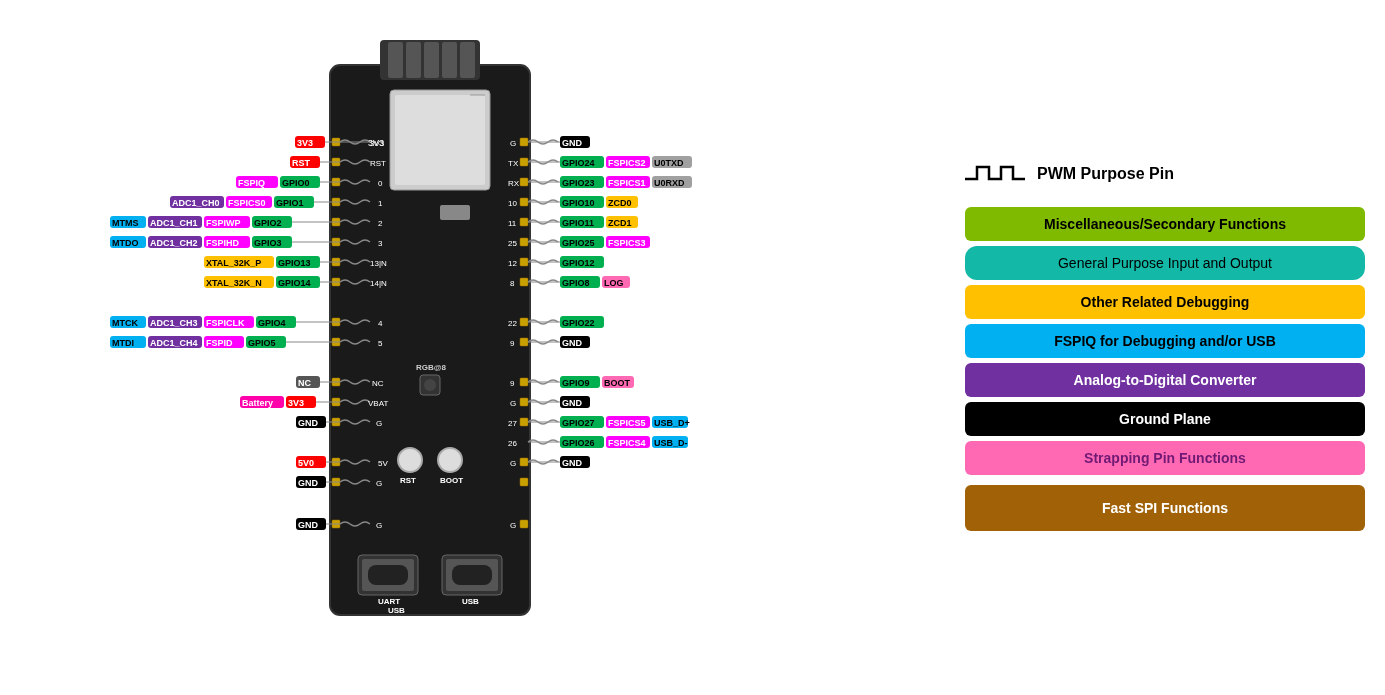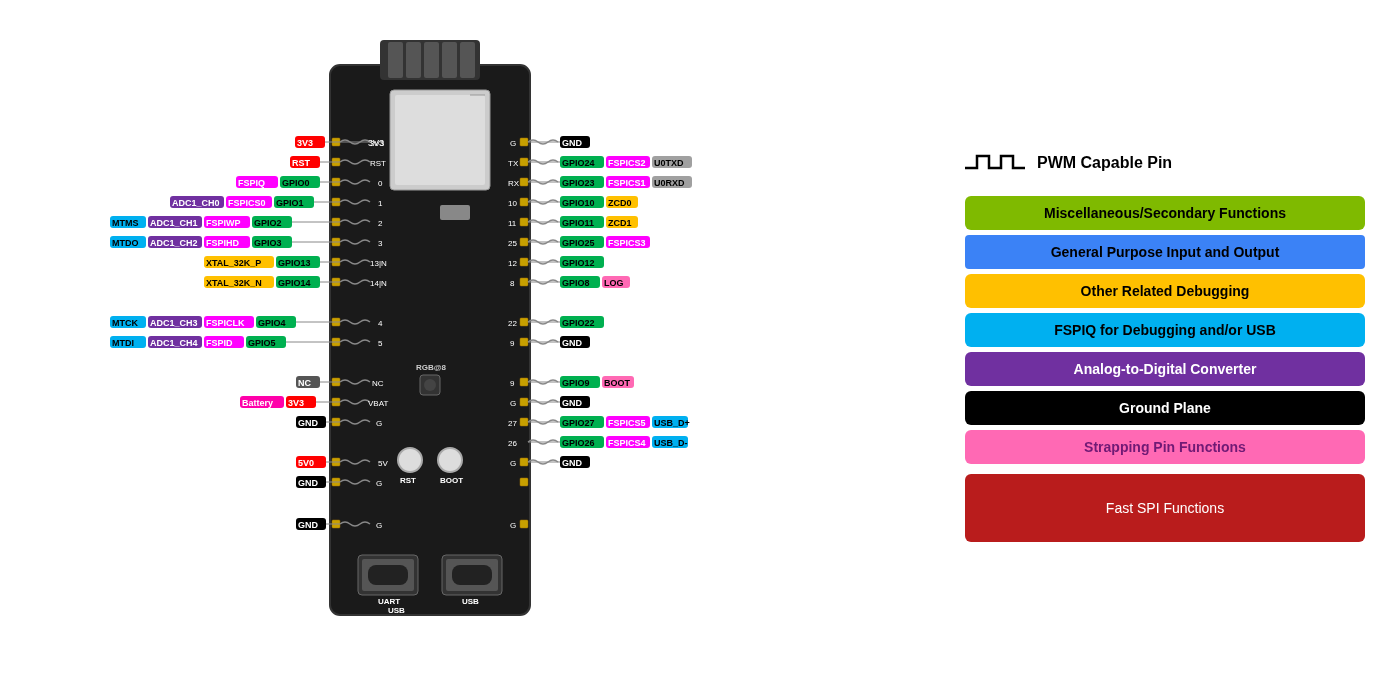--- a/index.html
+++ b/index.html
@@ -406,27 +406,27 @@
       <text x="396" y="360" fill="#ccc" font-size="8" font-family="Arial" font-weight="bold">RGB@8</text>
 
     </svg>
   </div>
 
   <div class="legend-area">
     <div class="pwm-row">
       <svg width="60" height="30" viewBox="0 0 60 30">
         <polyline points="0,20 12,20 12,8 24,8 24,20 36,20 36,8 48,8 48,20 60,20" fill="none" stroke="#000" stroke-width="2.5"></polyline>
       </svg>
-      <span style="font-size:16px; font-weight:bold; color:#000;">PWM Capable Pin</span>
+      <span style="font-size:16px; font-weight:bold; color:#000;">PWM Purpose Pin</span>
     </div>
 
     <div id="legend-items">
         <div class="legend-item" style="background-color: rgb(127, 186, 0); color: rgb(0, 0, 0); font-size: 14px; font-weight: bold; padding: 9px 16px; border-radius: 6px; margin-bottom: 5px; text-align: center;">Miscellaneous/Secondary Functions</div>
-        <div class="legend-item" style="background-color: #3b82f6; color: rgb(0, 0, 0); font-size: 14px; font-weight: bold; padding: 9px 16px; border-radius: 4px; margin-bottom: 5px; text-align: center;">General Purpose Input and Output</div>
+        <div class="legend-item" style="background-color: #14b8a6; color: rgb(0, 0, 0); font-size: 14px; font-weight: normal; padding: 9px 16px; border-radius: 12px; margin-bottom: 5px; text-align: center;">General Purpose Input and Output</div>
         <div class="legend-item" style="background-color: rgb(255, 192, 0); color: rgb(0, 0, 0); font-size: 14px; font-weight: bold; padding: 9px 16px; border-radius: 6px; margin-bottom: 5px; text-align: center;">Other Related Debugging</div>
         <div class="legend-item" style="background-color: rgb(0, 176, 240); color: rgb(0, 0, 0); font-size: 14px; font-weight: bold; padding: 9px 16px; border-radius: 6px; margin-bottom: 5px; text-align: center;">FSPIQ for Debugging and/or USB</div>
         <div class="legend-item" style="background-color: rgb(112, 48, 160); color: rgb(255, 255, 255); font-size: 14px; font-weight: bold; padding: 9px 16px; border-radius: 6px; margin-bottom: 5px; text-align: center;">Analog-to-Digital Converter</div>
         <div class="legend-item" style="background-color: rgb(0, 0, 0); color: rgb(255, 255, 255); font-size: 14px; font-weight: bold; padding: 9px 32px; border-radius: 6px; margin-bottom: 5px; text-align: center;">Ground Plane</div>
         <div class="legend-item" style="background-color: rgb(255, 105, 180); color: #701a75; font-size: 14px; font-weight: bold; padding: 9px 16px; border-radius: 6px; margin-bottom: 10px; text-align: center;">Strapping Pin Functions</div>
-        <div class="legend-item" style="background-color: #b91c1c; color: rgb(255, 255, 255); font-size: 14px; font-weight: normal; padding: 26px 16px; border-radius: 6px; margin-bottom: 5px; text-align: center;">Fast SPI Functions</div>
+        <div class="legend-item" style="background-color: #a16207; color: rgb(255, 255, 255); font-size: 14px; font-weight: bold; padding: 15px 16px; border-radius: 6px; margin-bottom: 5px; text-align: center;">Fast SPI Functions</div>
       </div>
   </div>
 </div>
 
 </body></html>

